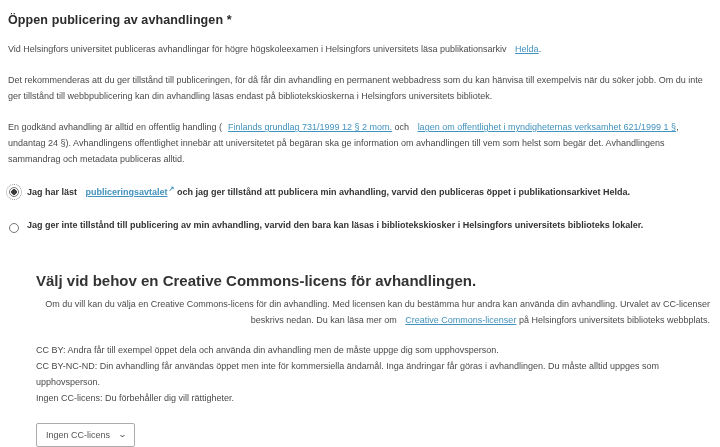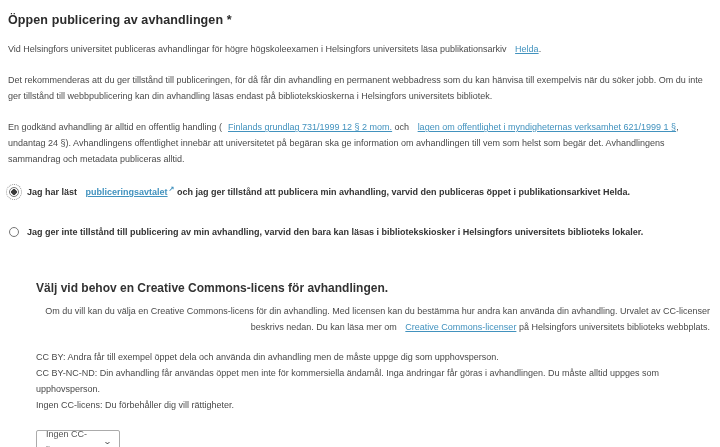--- a/index.html
+++ b/index.html
@@ -23,47 +23,47 @@
   .ext {
     display:inline-block; vertical-align:4px;
     font-size:7px; line-height:7px; margin-left:1px;
     text-decoration:none;
   }
   
   .radio-row {
     display:flex; align-items:flex-start; gap:8px;
     margin-top:17px; cursor:pointer; max-width:706px;
   }
-  .radio-row.second { margin-top:24px; }
+  .radio-row.second { margin-top:17px;align-items:flex-end; }
   input.radio {
     appearance:none; -webkit-appearance:none;
     width:10px; height:10px; flex:0 0 10px;
     margin-top:3px; margin-left:1px;
     border:1px solid #767676; border-radius:50%;
     background:#fff; cursor:pointer;
   }
   input.radio:checked {
     background:radial-gradient(circle, #3c3c3c 0 2.6px, #ffffff 3px);
     outline:1px dotted #8f8f8f; outline-offset:2px;
   }
   .radio-label { font-weight:bold; color:#333333; cursor:pointer; }
   .radio-label a.link { font-weight:bold; }
   
   .cc { margin-left:28px; margin-top:21px; max-width:676px; }
   h3.cc-heading {
-    font-size:12px; line-height:16px; font-weight:bold; color:#333333;margin-top:40px;
+    font-size:15px; line-height:16px; font-weight:bold; color:#333333;margin-top:40px;
   }
   .cc-intro { margin-top:7px;text-align:right; }
   .cc-lines { margin-top:14px; }
   .cc-lines div { max-width:676px; }
   
   .select {
     margin-top:17px;
     display:inline-flex; align-items:center; justify-content:space-between;
-    width:84px; height:24px; padding:0 8px 0 9px;
+    width:99px; height:24px; padding:0 8px 0 9px;
     border:1px solid #ababab; border-radius:2px;
     background:#ffffff; color:#555555; cursor:pointer;
     font-size:9px;
   }
   .chev { font-size:8px; color:#555; transform:scaleX(1.4); margin-left:6px; }
   
   .check-row {
     display:flex; align-items:center; gap:11px;
     margin-top:16px; cursor:pointer;
   }

